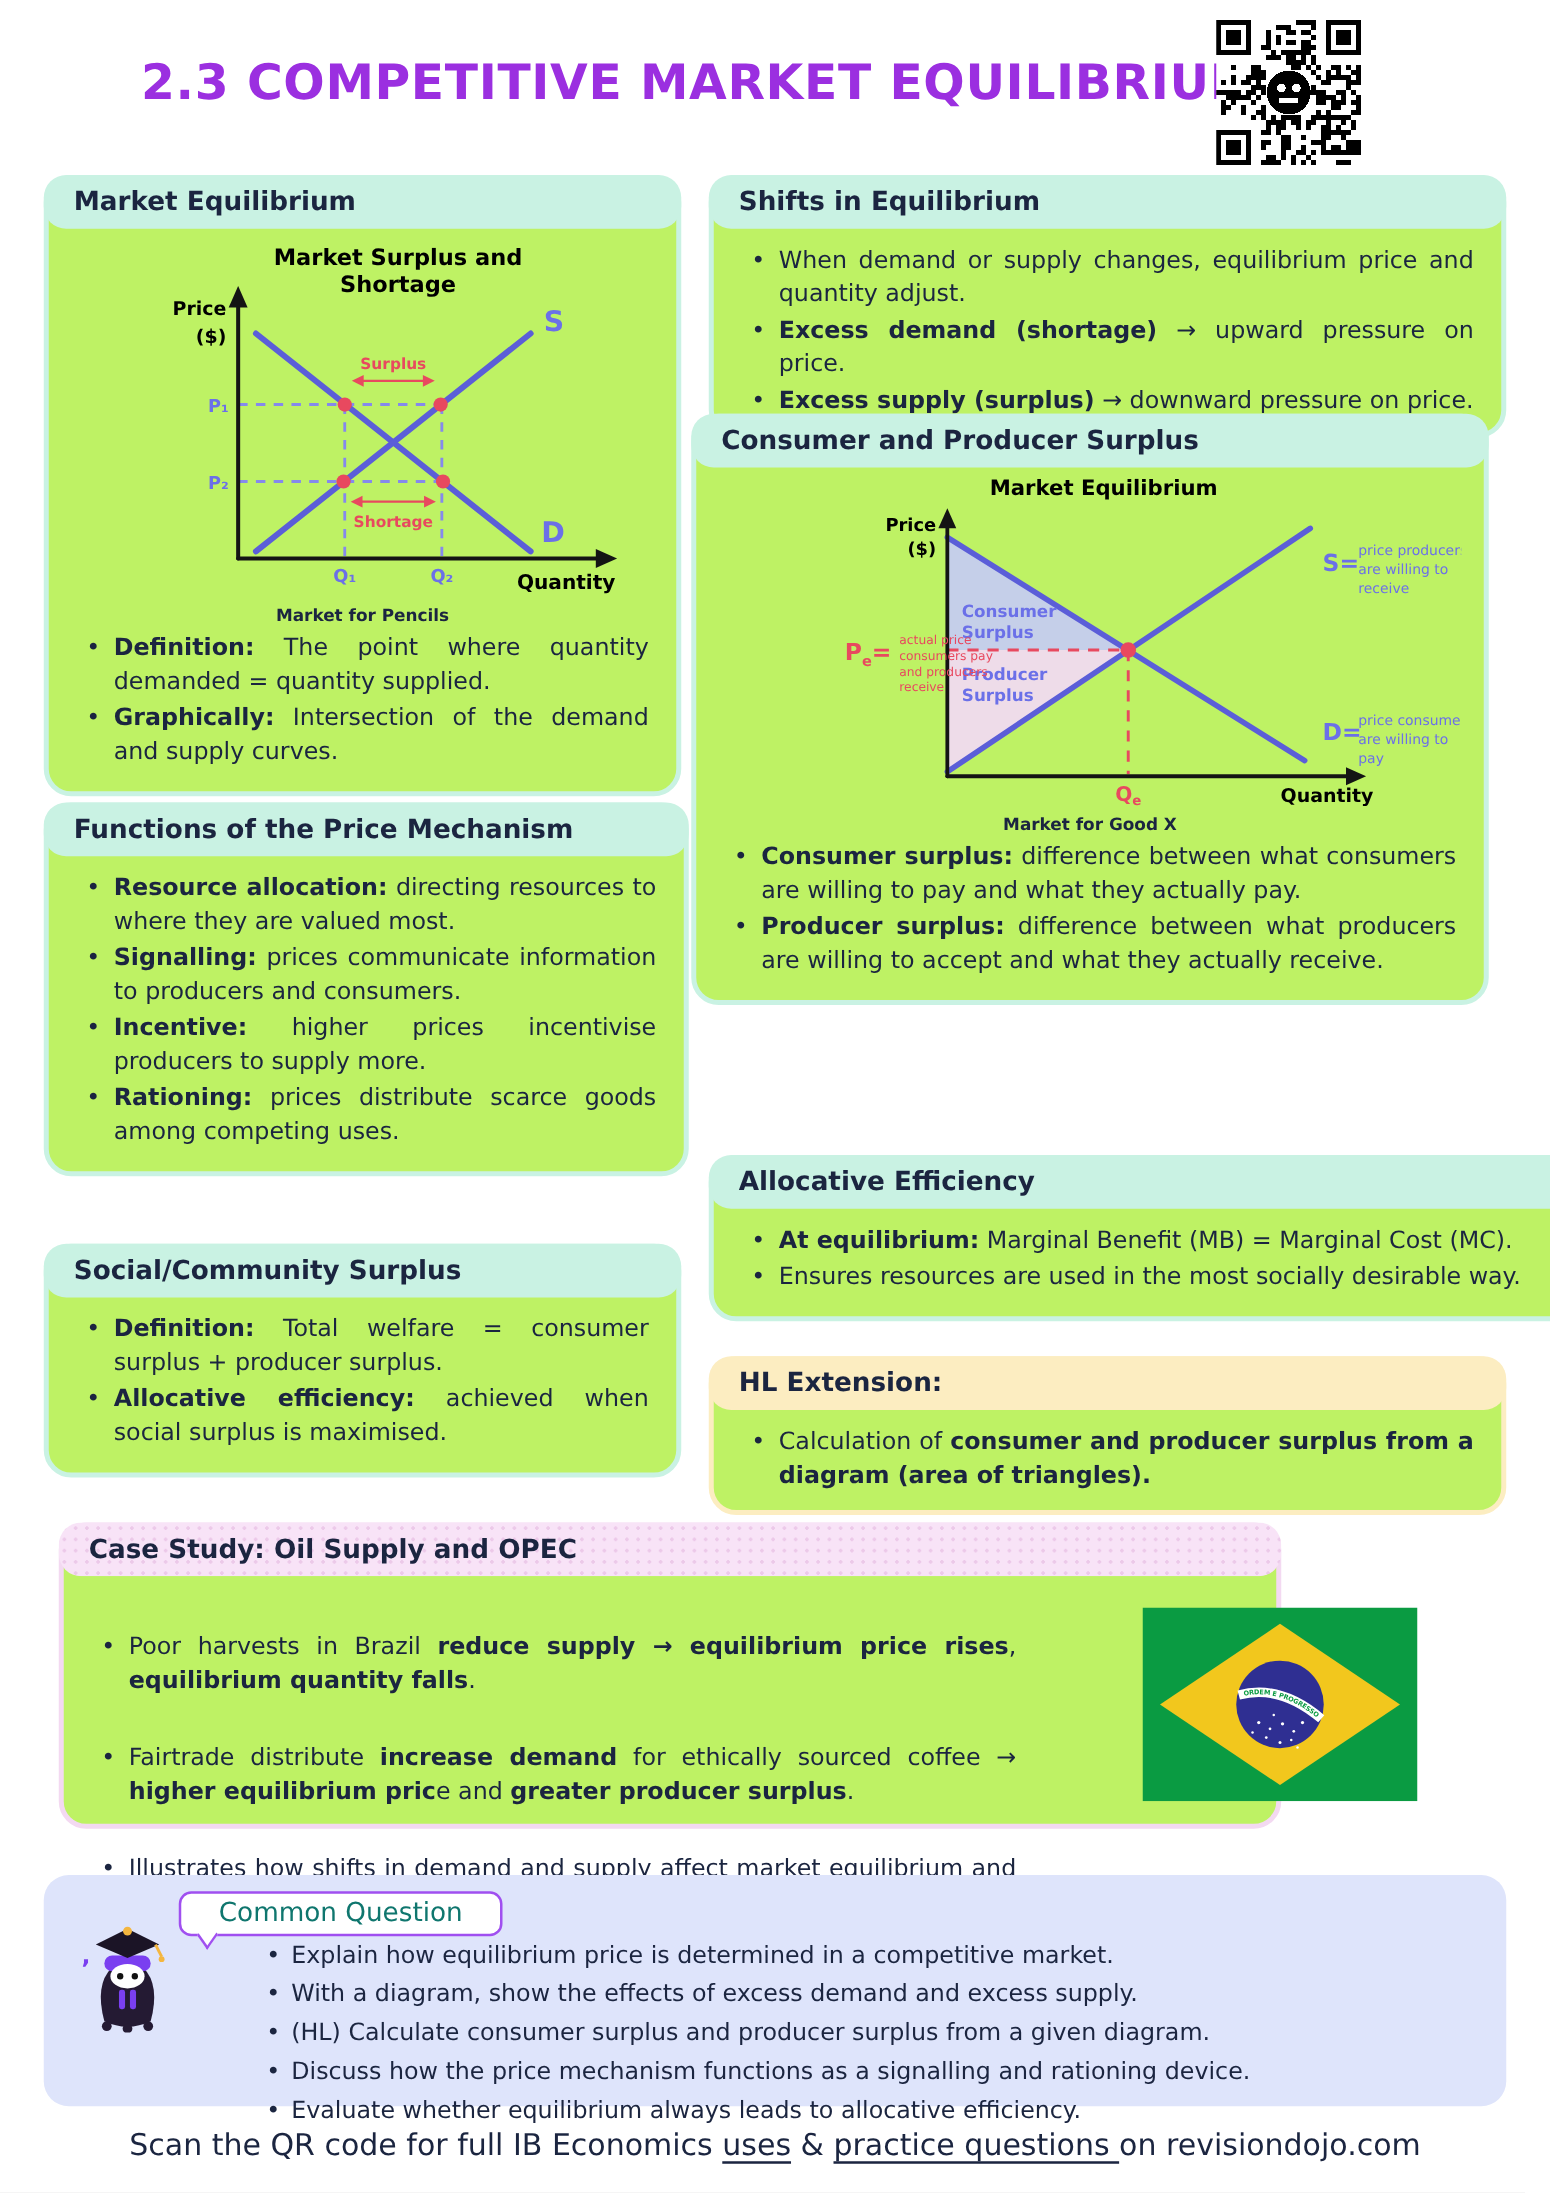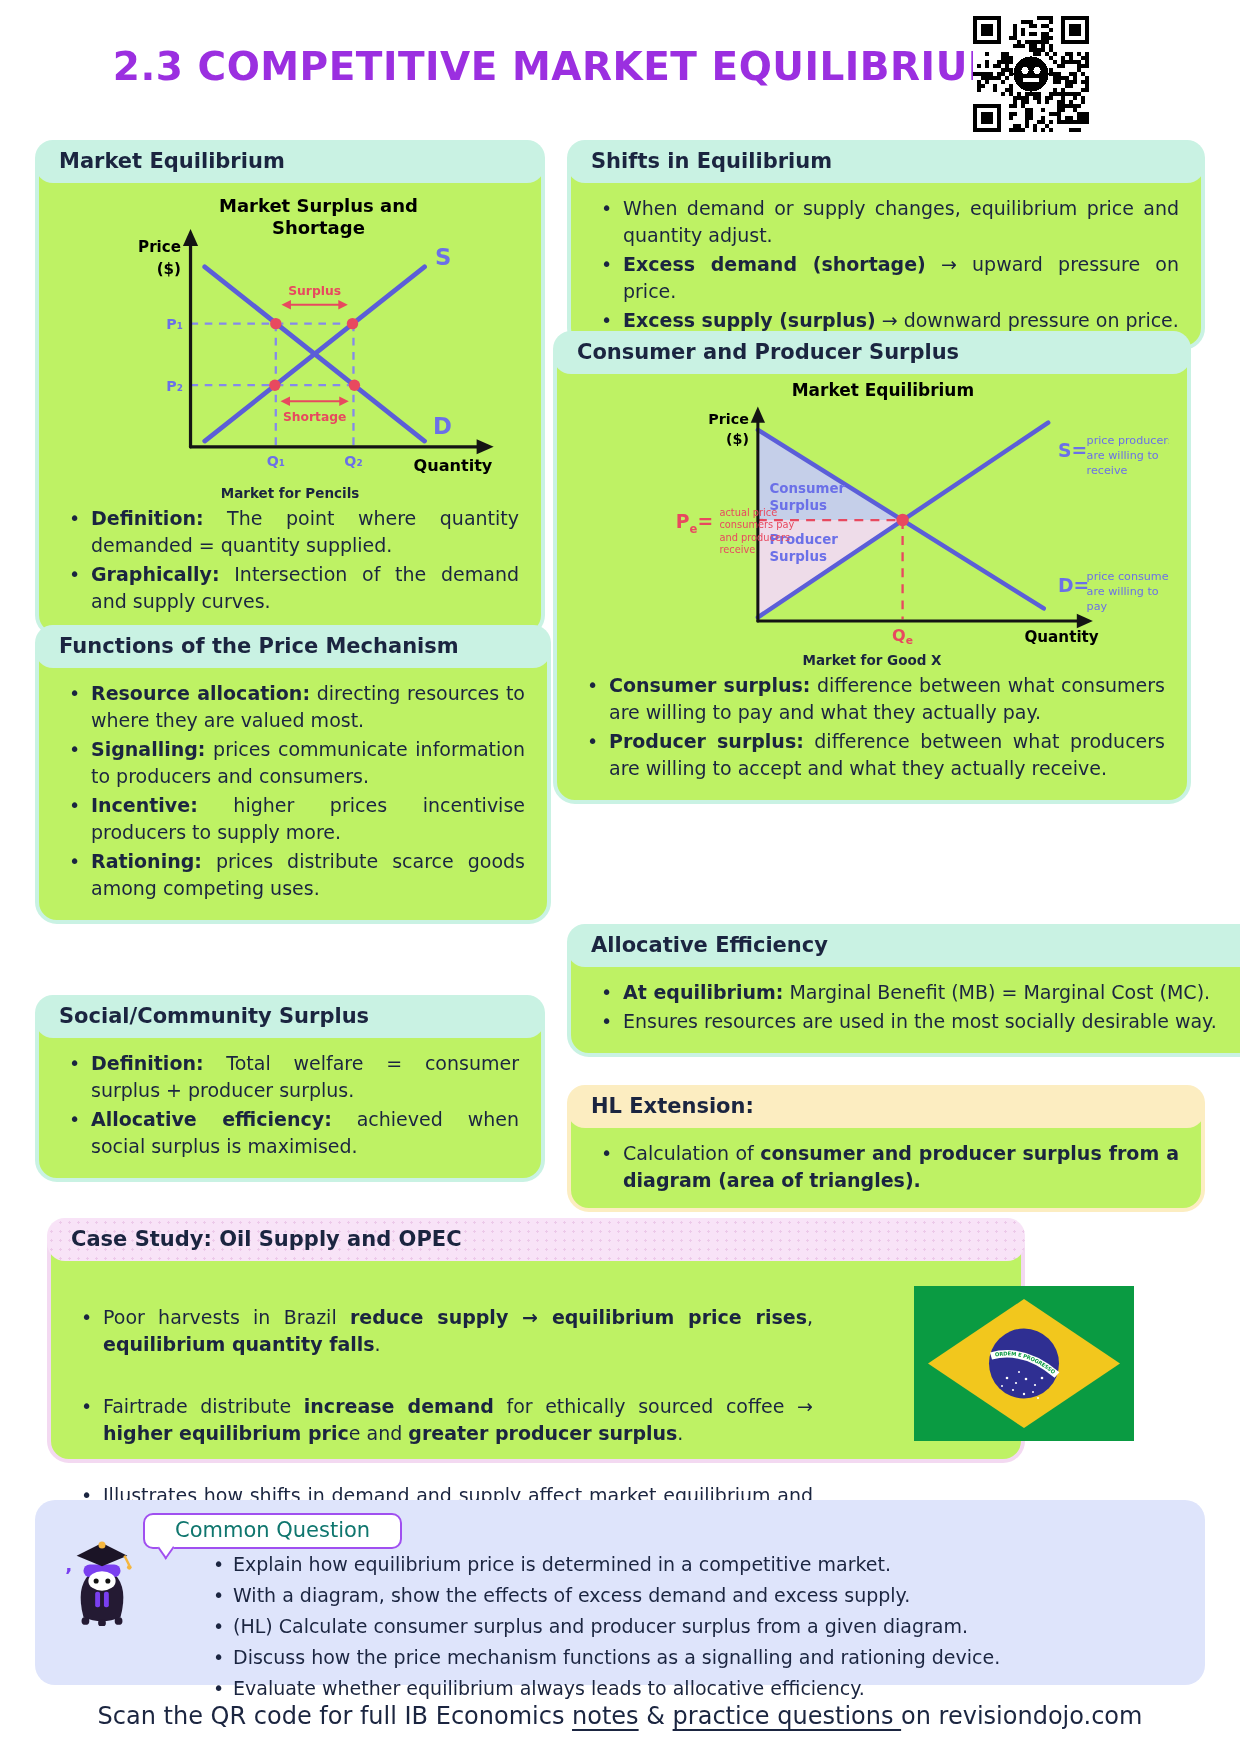--- a/index.html
+++ b/index.html
@@ -387,21 +387,21 @@
         </svg>
         <div class="chart-caption">Market for Pencils</div>
       </div>
       <ul class="bullets">
         <li><span class="b">Definition:</span><span> The point where quantity demanded = quantity supplied.</span></li>
         <li><span class="b">Graphically:</span><span> Intersection of the demand and supply curves.</span></li>
       </ul>
     </div>
   </div>
 
-  <div class="box" style="left:35px; top:625px; width:516px;">
+  <div class="box" style="left:35px; top:642px; width:516px;">
     <div class="hdr">Functions of the Price Mechanism</div>
     <div class="box-body">
       <ul class="bullets">
         <li><span class="b">Resource allocation:</span><span> directing resources to where they are valued most.</span></li>
         <li><span class="b">Signalling:</span><span> prices communicate information to producers and consumers.</span></li>
         <li><span class="b">Incentive:</span><span> higher prices incentivise producers to supply more.</span></li>
         <li><span class="b">Rationing:</span><span> prices distribute scarce goods among competing uses.</span></li>
       </ul>
     </div>
   </div>
@@ -569,16 +569,16 @@
     <ul>
       <li>Explain how equilibrium price is determined in a competitive market.</li>
       <li>With a diagram, show the effects of excess demand and excess supply.</li>
       <li>(HL) Calculate consumer surplus and producer surplus from a given diagram.</li>
       <li>Discuss how the price mechanism functions as a signalling and rationing device.</li>
       <li>Evaluate whether equilibrium always leads to allocative efficiency.</li>
     </ul>
   </div>
 
   <div class="footer">
-    <span>Scan the QR code for full IB Economics </span><span class="u">notes</span><span> &amp; </span><span class="u">practice questions </span><span>on revisiondojo.com</span>
+    <span>Scan the QR code for full IB Economics </span><span class="u">uses</span><span> &amp; </span><span class="u">practice questions </span><span>on revisiondojo.com</span>
   </div>
 
 </div>
 
 </body></html>

